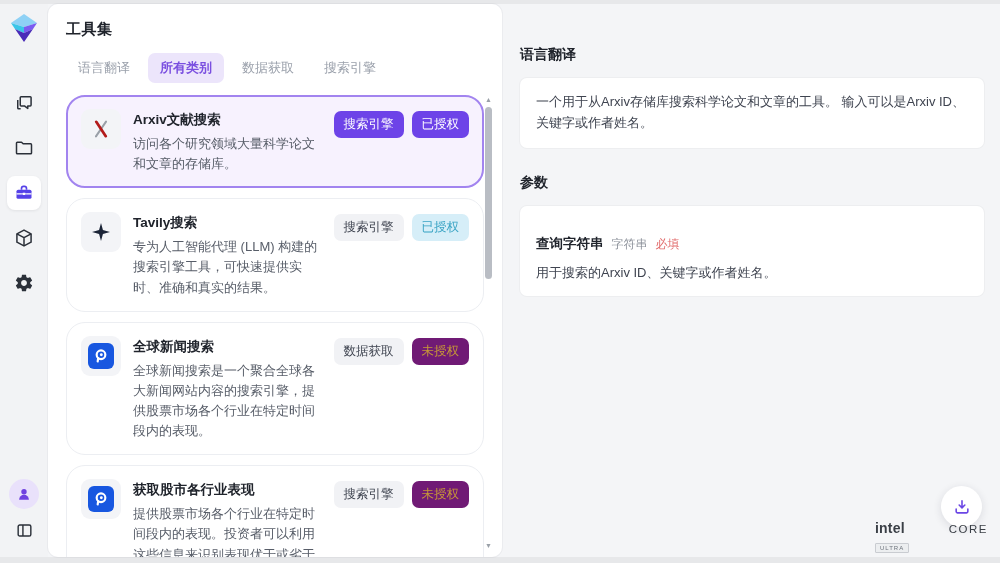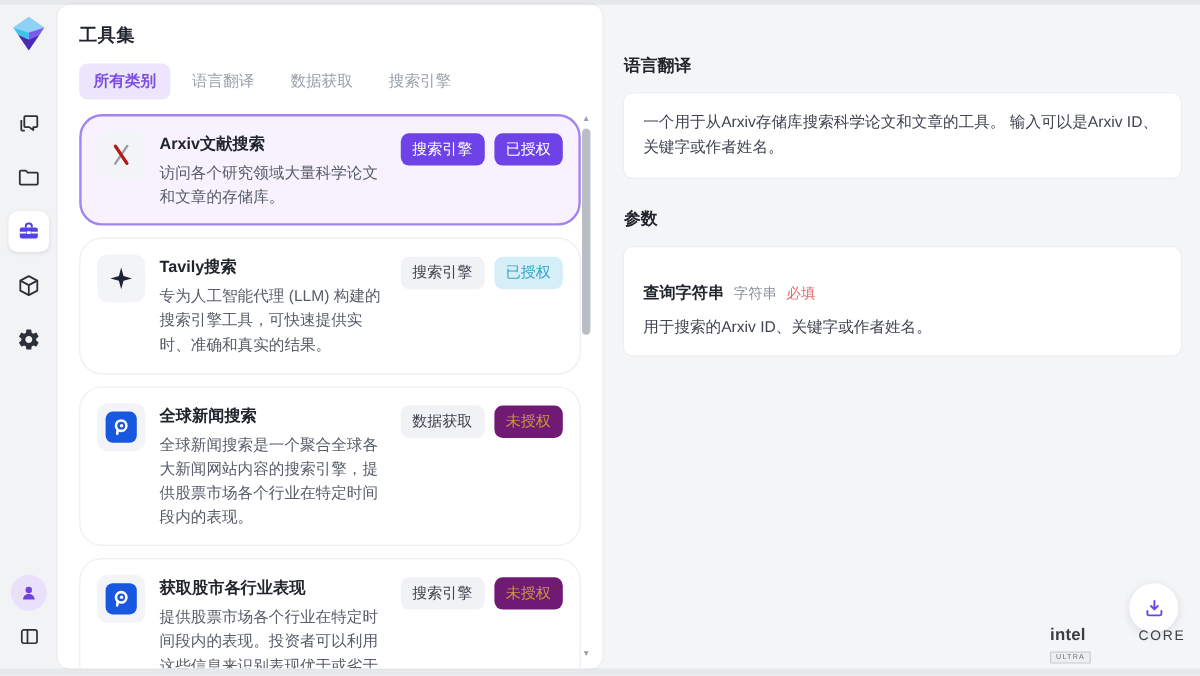--- a/index.html
+++ b/index.html
@@ -130,22 +130,22 @@
           <rect x="4" y="5" width="16" height="14" rx="2"></rect>
           <line x1="10" y1="5" x2="10" y2="19"></line>
         </svg>
       </div>
     </div>
   </div>
 
   <div class="tools-panel">
     <div class="panel-title">工具集</div>
     <div class="tabs">
+      <div class="tab">语言翻译</div>
       <div class="tab active">所有类别</div>
-      <div class="tab">语言翻译</div>
       <div class="tab">数据获取</div>
       <div class="tab">搜索引擎</div>
     </div>
 
     <div class="list-wrap">
       <div class="list">
 
         <div class="card selected">
           <div class="card-icon">
             <svg width="22" height="22" viewBox="0 0 24 24">

